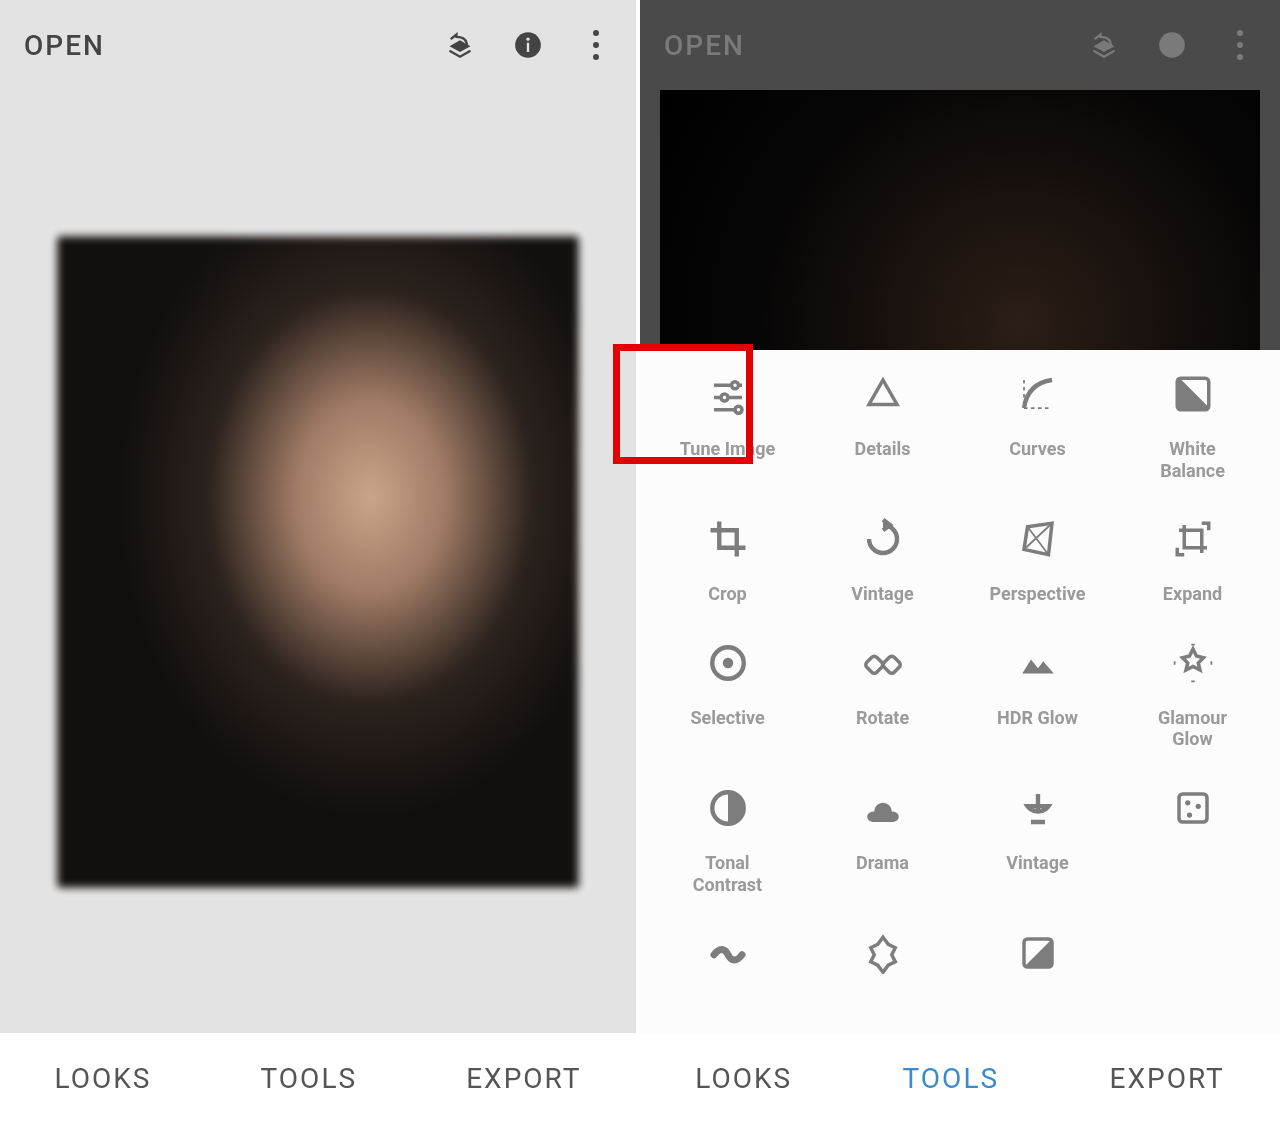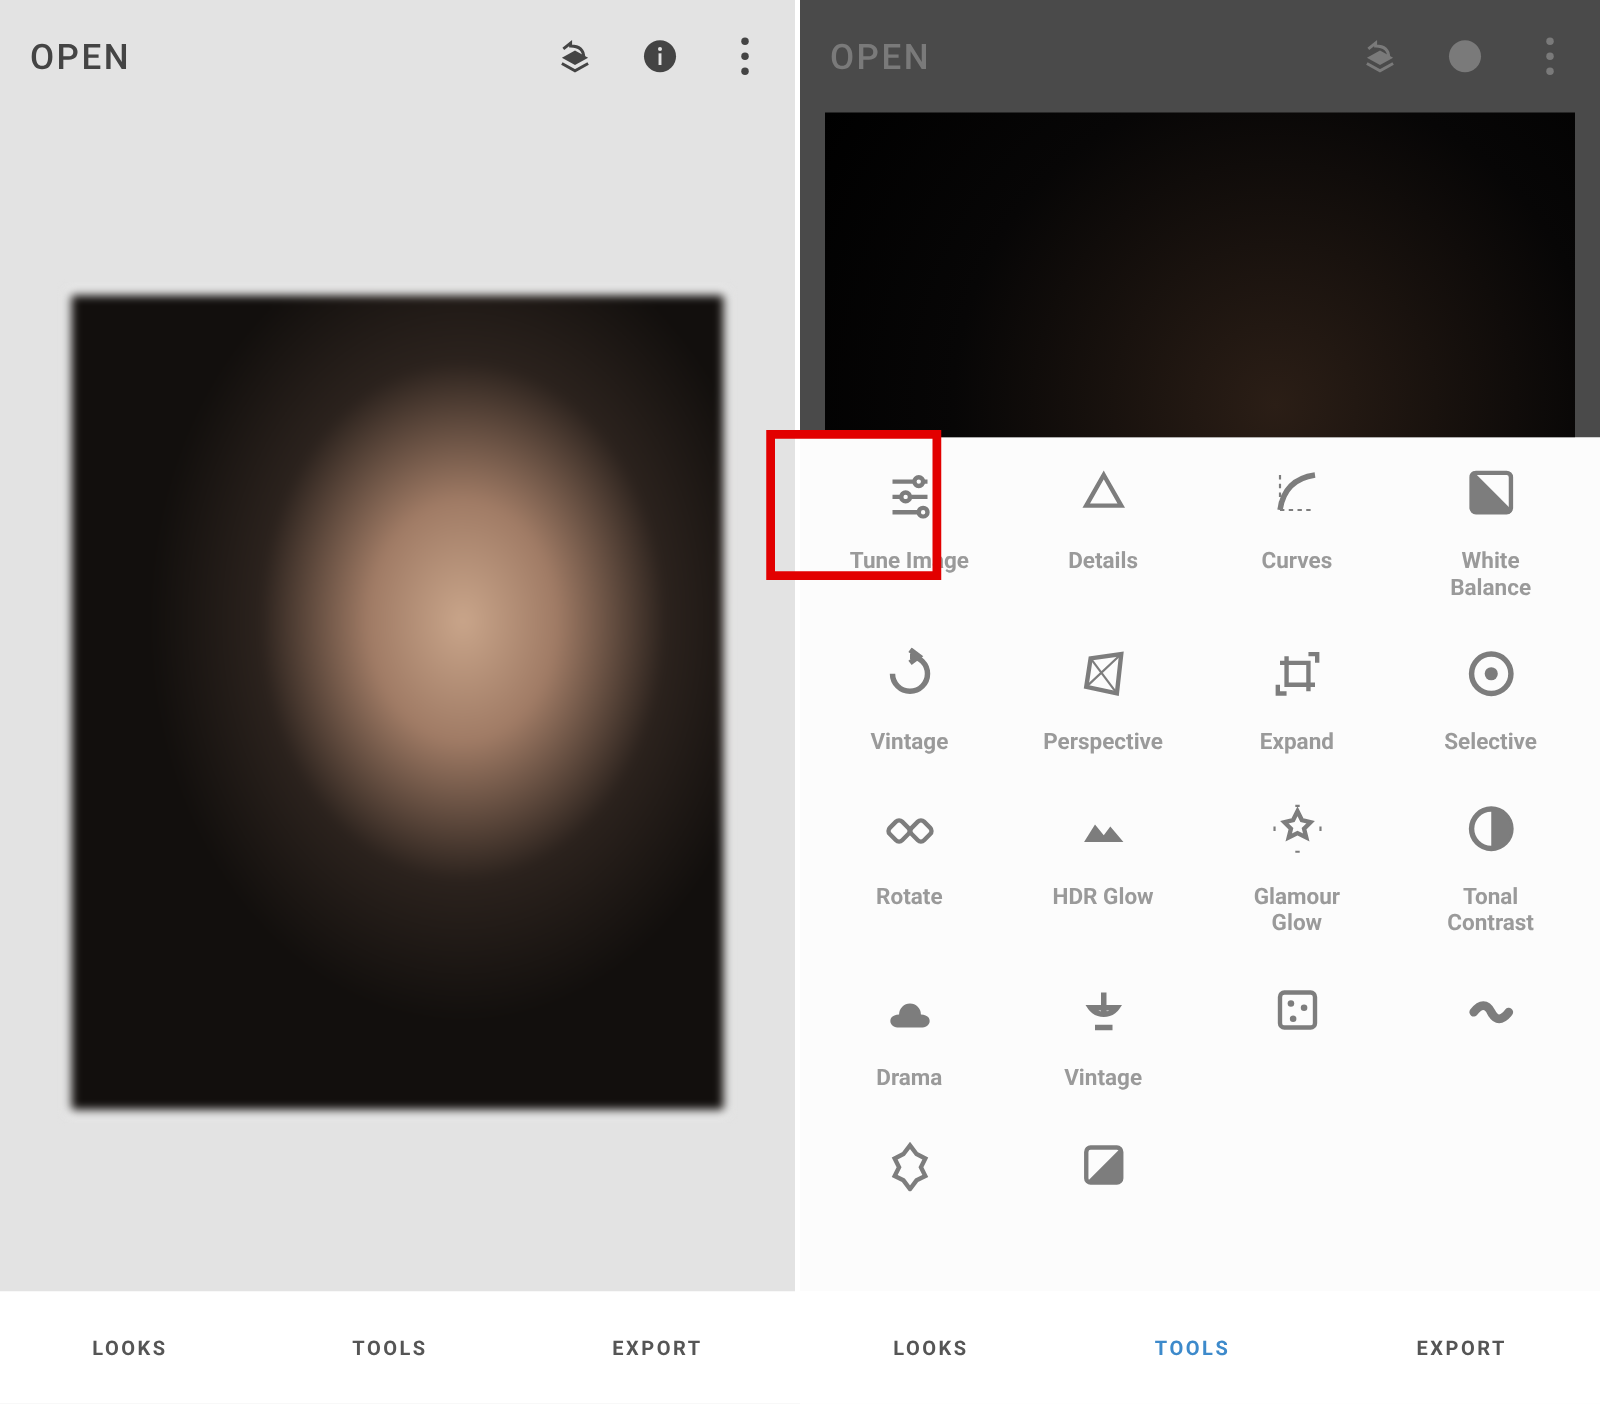--- a/index.html
+++ b/index.html
@@ -63,24 +63,24 @@
 
   
   .bottomnav {
     height: 90px;
     background: #fff;
     display:flex;
     align-items:center;
     justify-content:space-around;
   }
   .navbtn {
-    font-size: 16px;
+    font-size: 28px;
     letter-spacing: 2px;
     color:#555;
-    font-weight:700;
+    font-weight:400;
   }
   .navbtn.active { color:#3d8acb; }
 
   
   .screen-right .topbar {
     background:#4a4a4a;
   }
   .screen-right .topbar .topbar-left { color:#7a7a7a; }
   .screen-right .topbar-icon { color:#7a7a7a; }
   .screen-right .dots span { background:#7a7a7a; }
@@ -235,20 +235,28 @@
             <svg viewBox="0 0 24 24" fill="none" style="color: rgb(125, 125, 125);">
               <use href="#i-wb"></use>
             </svg>
           </div>
           <div class="tlabel" style="white-space: pre-line;">White
 Balance</div>
         </div>
         <div class="tool">
           <div class="ticon">
             <svg viewBox="0 0 24 24" fill="none" style="color: rgb(125, 125, 125);">
+              <use href="#i-crop"></use>
+            </svg>
+          </div>
+          <div class="tlabel" style="white-space: pre-line;">Crop</div>
+        </div>
+        <div class="tool">
+          <div class="ticon">
+            <svg viewBox="0 0 24 24" fill="none" style="color: rgb(125, 125, 125);">
               <use href="#i-rotate"></use>
             </svg>
           </div>
           <div class="tlabel" style="white-space: pre-line;">Vintage</div>
         </div>
         <div class="tool">
           <div class="ticon">
             <svg viewBox="0 0 24 24" fill="none" style="color: rgb(125, 125, 125);">
               <use href="#i-persp"></use>
             </svg>

